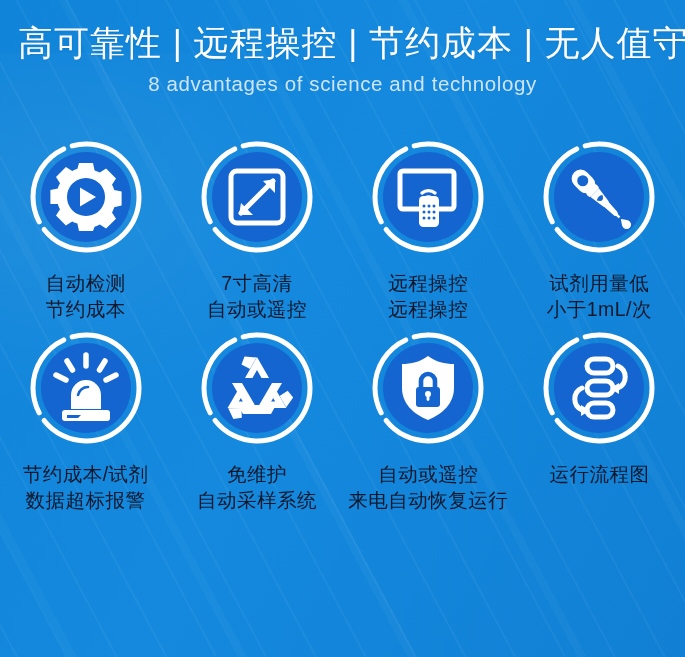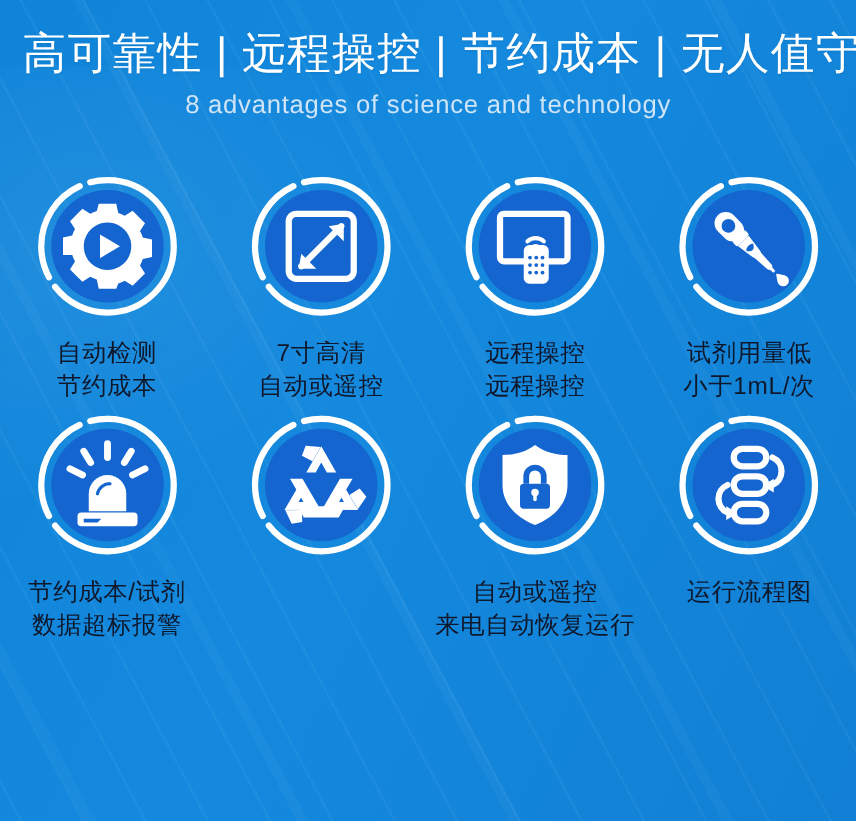--- a/index.html
+++ b/index.html
@@ -242,20 +242,24 @@
           <g transform="rotate(240 59 62)">
             <path d="M59 28 l12 21 -7.5 0 -4.5-8 -4.5 8 -7.5 0 Z"></path>
             <path d="M52 40 l6.5 -11.5 -12 -1 -3 8 Z"></path>
           </g>
           <path d="M34 54 l14 24 h10 l-14-24 Z"></path>
           <path d="M84 54 l-14 24 h-10 l14-24 Z"></path>
           <path d="M40 76 h38 l-5 9 h-28 Z"></path>
         </g>
       </svg>
     </div>
+    <div class="cap">
+      <span>免维护</span>
+      <span class="l2">自动采样系统</span>
+    </div>
   </div>
 
   <div class="cell wide">
     <div class="badge">
       <svg viewBox="0 0 118 118">
         <circle cx="59" cy="59" r="45" fill="#1565d0"></circle>
         <path d="M59 6 A53 53 0 1 0 59 112 A53 53 0 0 0 59 6" fill="none" stroke="#fff" stroke-width="5" stroke-linecap="round" stroke-dasharray="14 9 86 9 214"></path>
         <path d="M59 27 c-8 6 -17 8 -26 8 v24 c0 15 11 26 26 32 c15-6 26-17 26-32 V35 c-9 0 -18-2 -26-8 Z" fill="#fff"></path>
         <g fill="#1565d0">
           <rect x="47" y="58" width="24" height="20" rx="3" ry="3"></rect>

